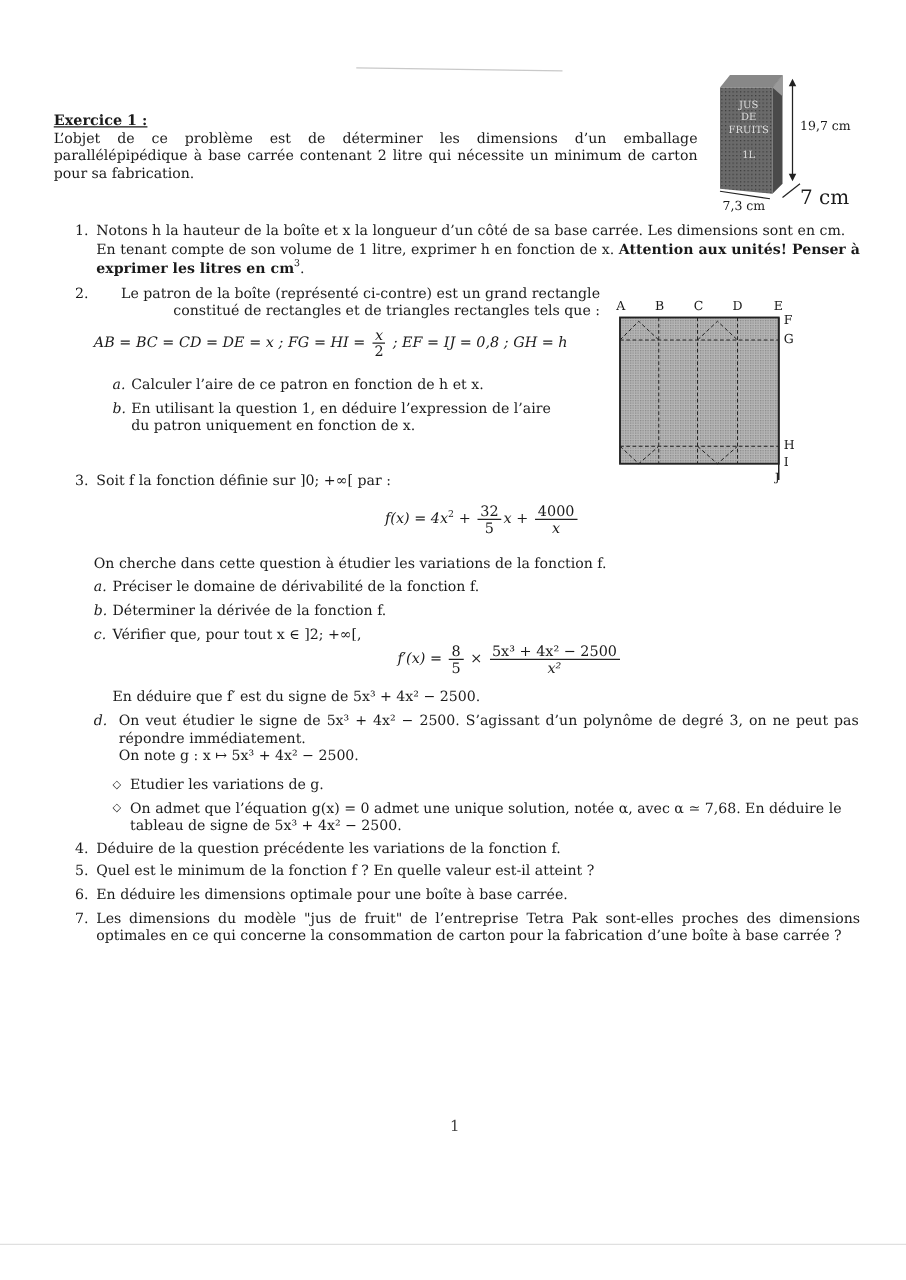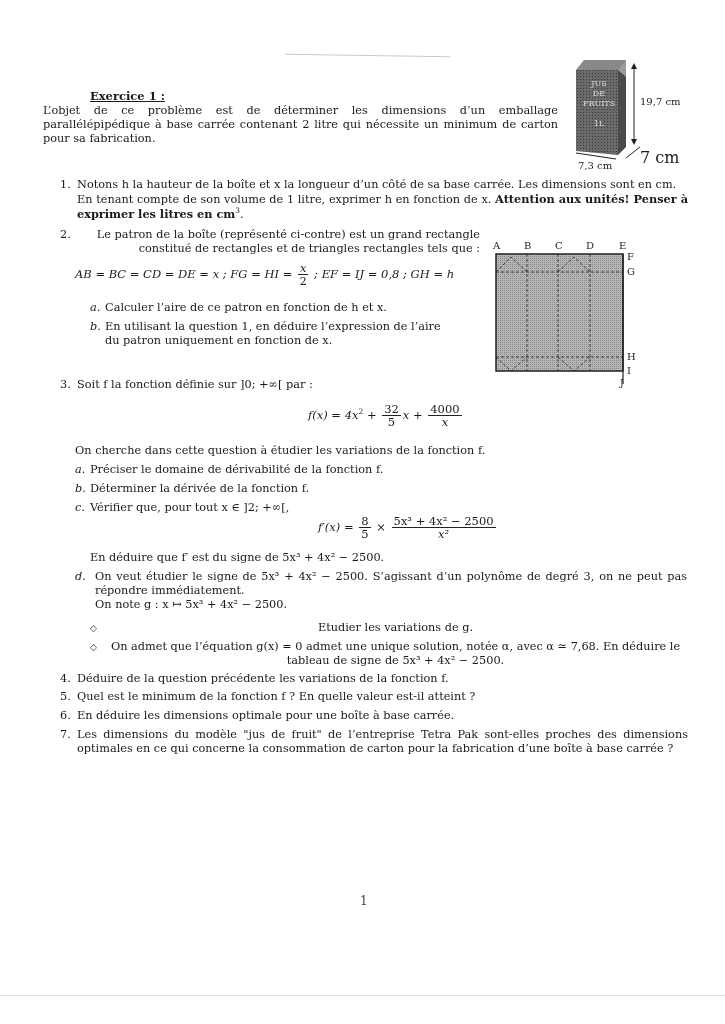--- a/index.html
+++ b/index.html
@@ -1,38 +1,38 @@
 <!DOCTYPE html>
 <html><head>
 <meta charset="utf-8">
 <style>
   html,body{margin:0;padding:0;background:#fff;}
   body{width:725px;height:1024px;position:relative;overflow:hidden;
        font-family:"DejaVu Serif","Liberation Serif",serif;color:#1a1a1a;font-size:11.3px;line-height:14px;}
   .abs{position:absolute;}
   .scanline{position:absolute;height:1px;background:#c9c9c9;}
-  .title{left:43px;top:89px;font-weight:bold;text-decoration:underline;font-size:11.5px;margin-left:47px;}
+  .title{left:43px;top:89px;font-weight:bold;text-decoration:underline;font-size:11.5px;}
   .intro{left:43px;top:104px;width:515px;}
   .intro p{margin:0;text-align:justify;}
   .m{font-style:italic;}
   .b{font-weight:bold;}
   sup{font-size:7.5px;line-height:0;vertical-align:5px;}
   .q{position:absolute;}
   .num{position:absolute;left:0;}
   .qt{margin-left:17px;text-align:justify;}
   .sub{position:absolute;}
   .subl{position:absolute;left:0;font-style:italic;}
   .subt{margin-left:15px;}
   .frac{display:inline-block;vertical-align:middle;text-align:center;margin:0 2px;}
   .frac span{display:block;line-height:12px;}
   .frac .top{border-bottom:1px solid #222;padding:0 2px;}
   .formula{position:absolute;white-space:nowrap;font-size:11.5px;}
   .bullet{position:absolute;}
   .bul{position:absolute;left:0;font-size:9px;}
-  .bt{margin-left:14px;text-align:center;}
+  .bt{margin-left:14px;}
   .pagenum{left:360px;top:894px;font-size:12px;color:#444;}
 </style>
 </head>
 <body>
 
 <div class="scanline" style="left:285px;top:55px;width:165px;transform:rotate(0.8deg);"></div>
 <div class="scanline" style="left:0;top:995px;width:725px;background:#e0e0e0;"></div>
 
 <div class="abs title">Exercice 1 :</div>
 

